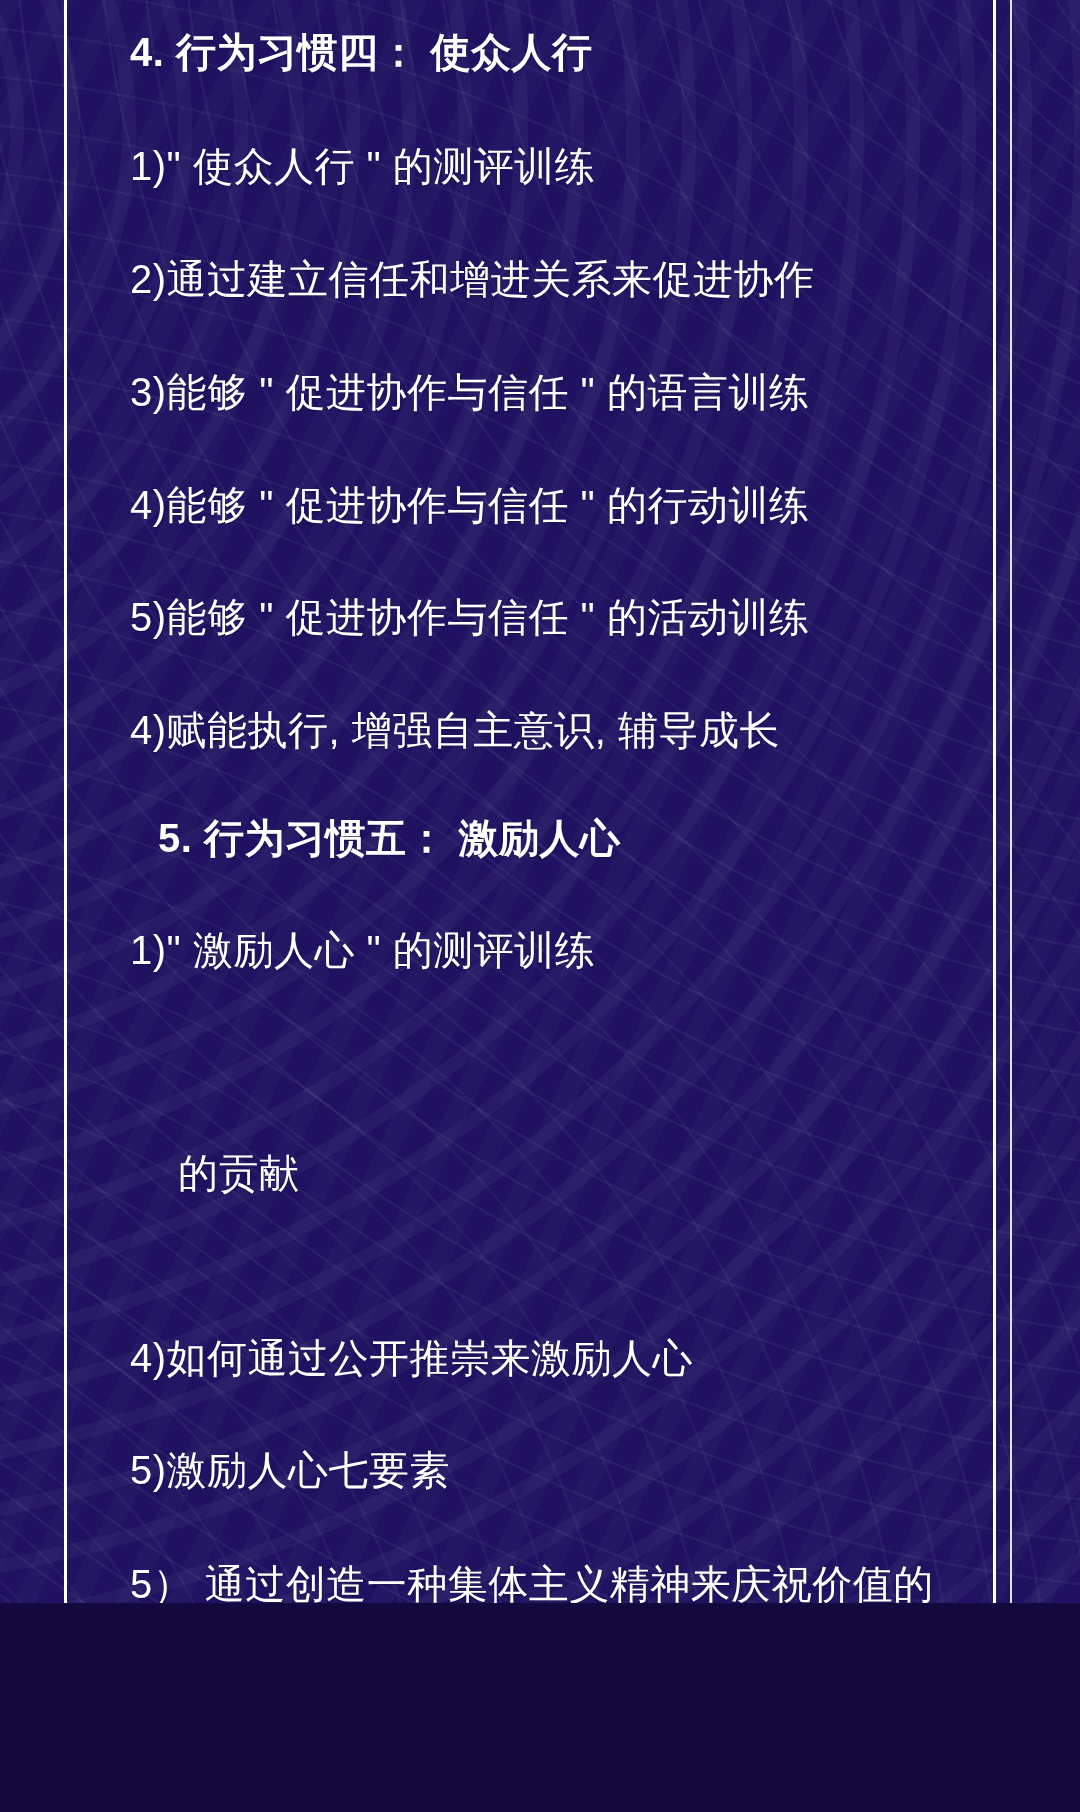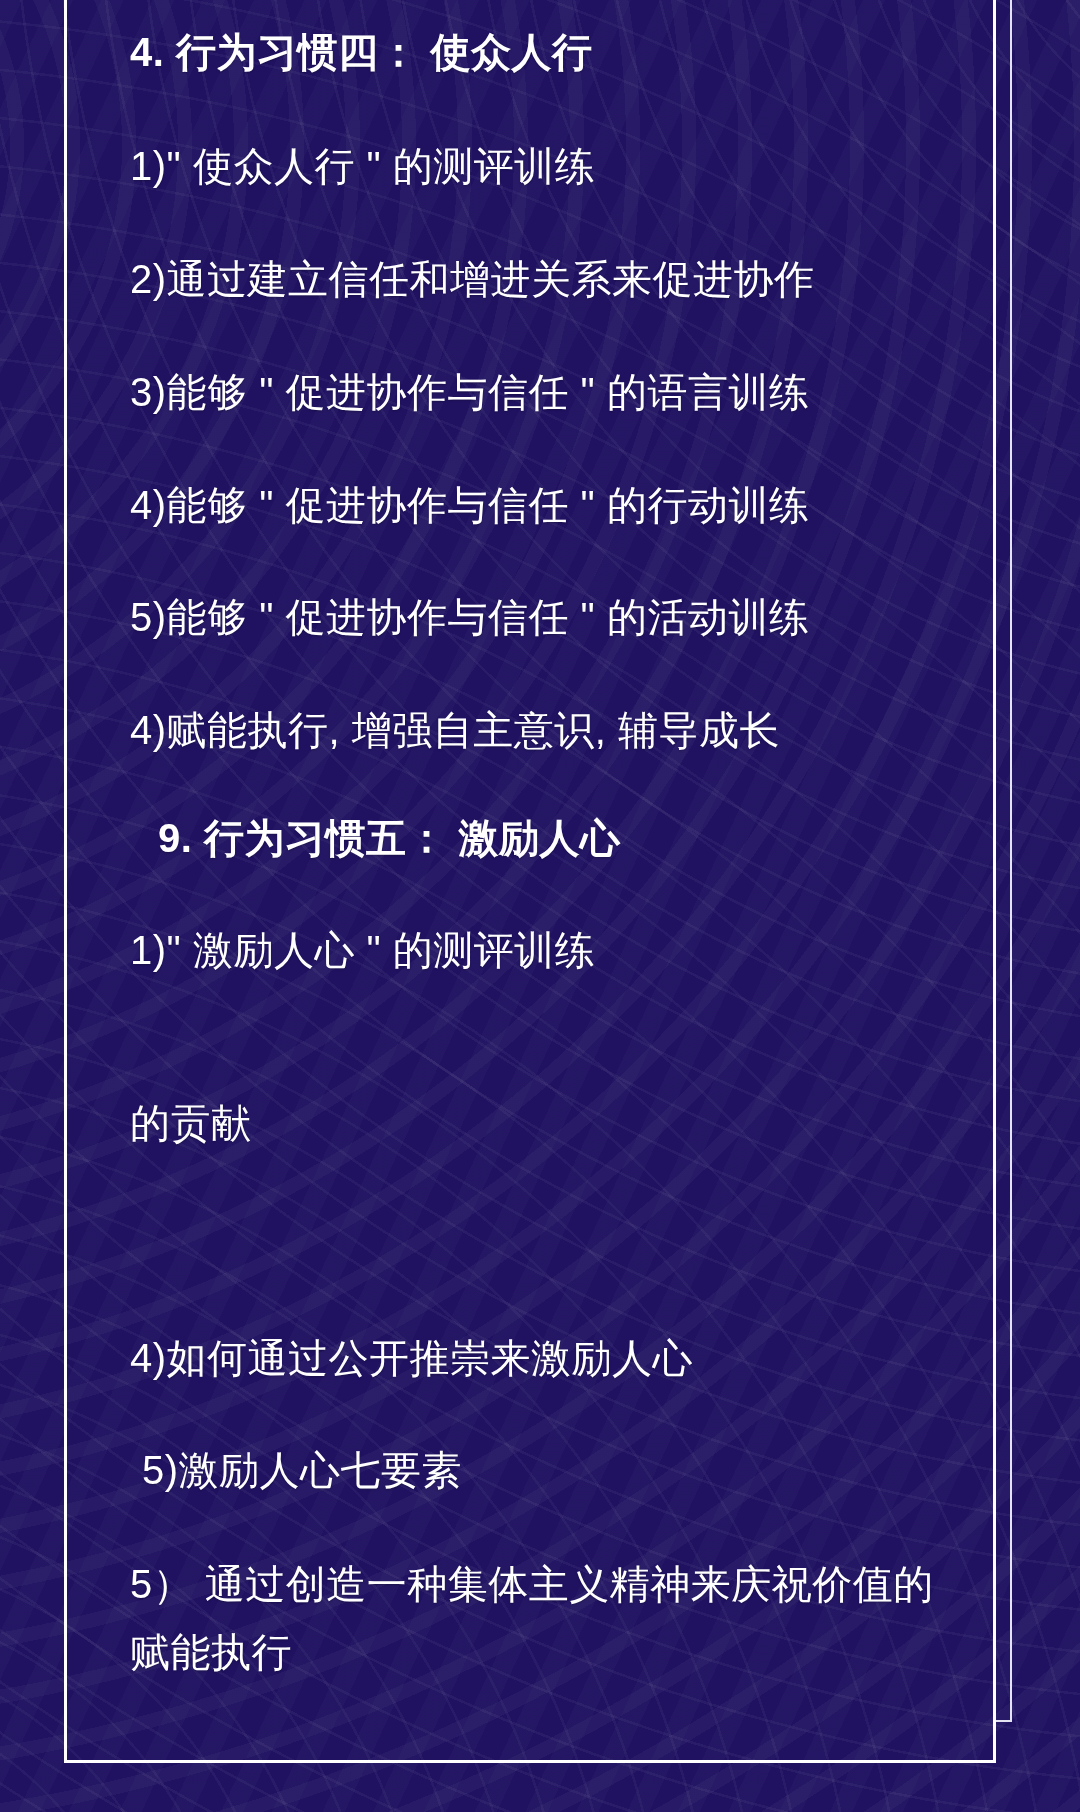--- a/index.html
+++ b/index.html
@@ -1,18 +1,18 @@
 <!DOCTYPE html>
 <html><head>
 <meta charset="utf-8">
 <style>
   html,body{margin:0;padding:0;background:#14093f;}
   .canvas{
     position:relative;
-    width:1080px;height:1812px;
+    width:1080px;height:1603px;
     overflow:hidden;
     font-family:"Liberation Sans",sans-serif;
     background-color:#201261;
     background-image:
       repeating-radial-gradient(circle at 118% -8%,  rgba(255,255,255,0.045) 0 2.5px, transparent 2.5px 42px),
       repeating-radial-gradient(circle at -18% 112%, rgba(255,255,255,0.04)  0 2.5px, transparent 2.5px 48px),
       repeating-radial-gradient(circle at -25% 8%,   rgba(255,255,255,0.035) 0 14px,  transparent 14px 56px),
       repeating-linear-gradient(115deg, rgba(255,255,255,0.02) 0 20px, transparent 20px 46px);
   }
   .frame-main{
@@ -42,42 +42,42 @@
     font-size:40px;
     line-height:1.15;
     letter-spacing:0.5px;
     white-space:nowrap;
     text-shadow:0 1px 2px rgba(0,0,0,0.25);
   }
   .hd{font-weight:700;}
   .hd2{left:158px;}
   .t29{top:29px;}  .t143{top:143px;} .t256{top:256px;text-align:right;} .t369{top:369px;}
   .t482{top:482px;} .t594{top:594px;} .t707{top:707px;} .t815{top:815px;}
-  .t927{top:927px;} .t1039{top:1039px;} .t1107{top:1100px;} .t1221{top:1221px;}
-  .t1335{top:1335px;} .t1447{top:1447px;margin-left:12px;} .t1561{top:1561px;} .t1629{top:1629px;}
+  .t927{top:927px;} .t1039{top:1039px;} .t1107{top:1150px;margin-left:48px;} .t1221{top:1221px;}
+  .t1335{top:1335px;} .t1447{top:1447px;} .t1561{top:1561px;} .t1629{top:1629px;}
 </style>
 </head>
 <body>
 
 <div class="canvas">
 
   <div class="frame-main"></div>
   <div class="accent-v"></div>
   <div class="accent-h"></div>
 
   <div class="ln hd t29">4. 行为习惯四： 使众人行</div>
 
   <div class="ln t143">1)" 使众人行 " 的测评训练</div>
   <div class="ln t256">2)通过建立信任和增进关系来促进协作</div>
   <div class="ln t369">3)能够 " 促进协作与信任 " 的语言训练</div>
   <div class="ln t482">4)能够 " 促进协作与信任 " 的行动训练</div>
   <div class="ln t594">5)能够 " 促进协作与信任 " 的活动训练</div>
   <div class="ln t707">4)赋能执行, 增强自主意识, 辅导成长</div>
 
-  <div class="ln hd hd2 t815">9. 行为习惯五： 激励人心</div>
+  <div class="ln hd hd2 t815">5. 行为习惯五： 激励人心</div>
 
   <div class="ln t927">1)" 激励人心 " 的测评训练</div>
   <div class="ln t1107">的贡献</div>
   <div class="ln t1335">4)如何通过公开推崇来激励人心</div>
   <div class="ln t1447">5)激励人心七要素</div>
   <div class="ln t1561">5） 通过创造一种集体主义精神来庆祝价值的</div>
   <div class="ln t1629">赋能执行</div>
 
 </div>
 

